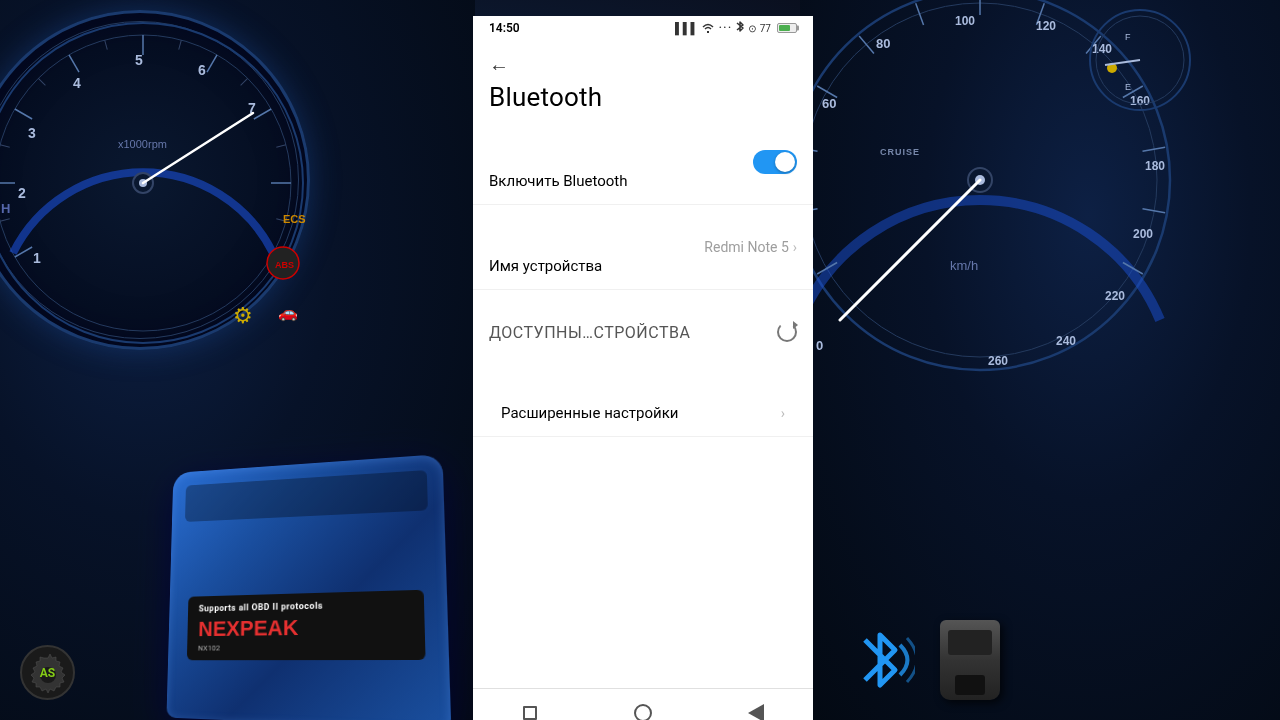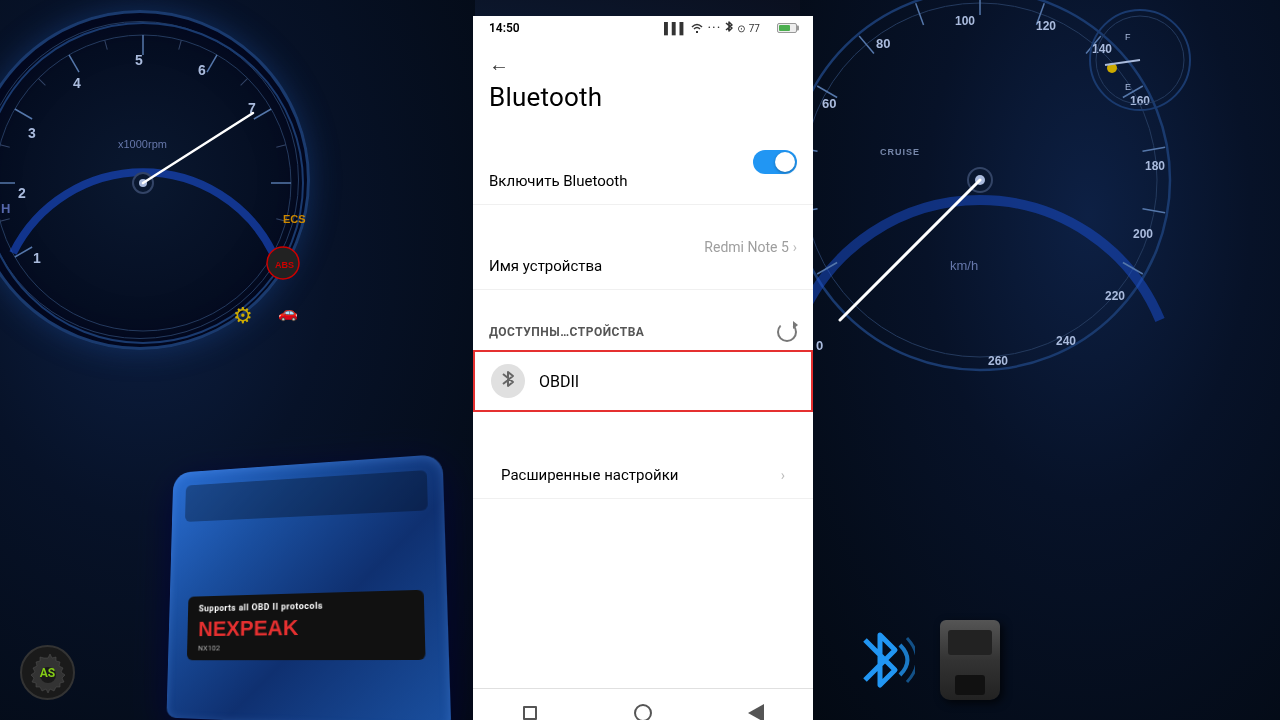--- a/index.html
+++ b/index.html
@@ -358,22 +358,22 @@
 
     
     .section-header {
       padding: 8px 16px 8px 16px;
       display: flex;
       align-items: center;
       justify-content: space-between;
     }
 
     .section-title {
-      font-size: 12px;
-      font-weight: 700;
+      font-size: 16px;
+      font-weight: 400;
       color: #555;
       letter-spacing: 0.5px;
       text-transform: uppercase;
     }
 
     .refresh-icon {
       width: 20px;
       height: 20px;
       border: 2px solid #777;
       border-top-color: transparent;
@@ -680,21 +680,21 @@
       <span style="font-size:14px;color:#333;letter-spacing:1px;">···</span>
 
       <span style="font-size:12px;color:#333;">
         <svg width="10" height="14" viewBox="0 0 10 14">
           <polyline points="2,3 8,8 5,11 5,2 8,5 2,10" fill="none" stroke="#333" stroke-width="1.5" stroke-linejoin="round"></polyline>
         </svg>
       </span>
 
       <span style="font-size:10px;color:#333;">⊙</span>
 
-      <span style="display:inline-flex;align-items:center;gap:17px;">
+      <span style="display:inline-flex;align-items:center;gap:6px;">
         <span style="font-size:10px;color:#333;">77</span>
         <div class="battery-bar">
           <div class="battery-fill"></div>
           <div class="battery-tip"></div>
         </div>
       </span>
     </div>
   </div>
 
   <div class="header-area">
@@ -719,28 +719,20 @@
       </div>
     </div>
 
     <div class="section-gap"></div>
 
     <div class="section-header">
       <span class="section-title">ДОСТУПНЫ…СТРОЙСТВА</span>
       <div class="refresh-icon"></div>
     </div>
 
-    <div class="device-row">
-      <div class="bt-device-icon">
-        <svg width="18" height="22" viewBox="0 0 18 22">
-          <polyline points="4,4 14,12 9,16 9,2 14,6 4,14" fill="none" stroke="#666" stroke-width="2" stroke-linejoin="round"></polyline>
-        </svg>
-      </div>
-      <span class="device-name">OBDII</span>
-    </div>
 
     <div class="section-gap"></div>
 
     <div class="bt-settings-section">
 
       <div class="advanced-row">
         <span class="advanced-label">Расширенные настройки</span>
         <span class="chevron-right">›</span>
       </div>
     </div>

